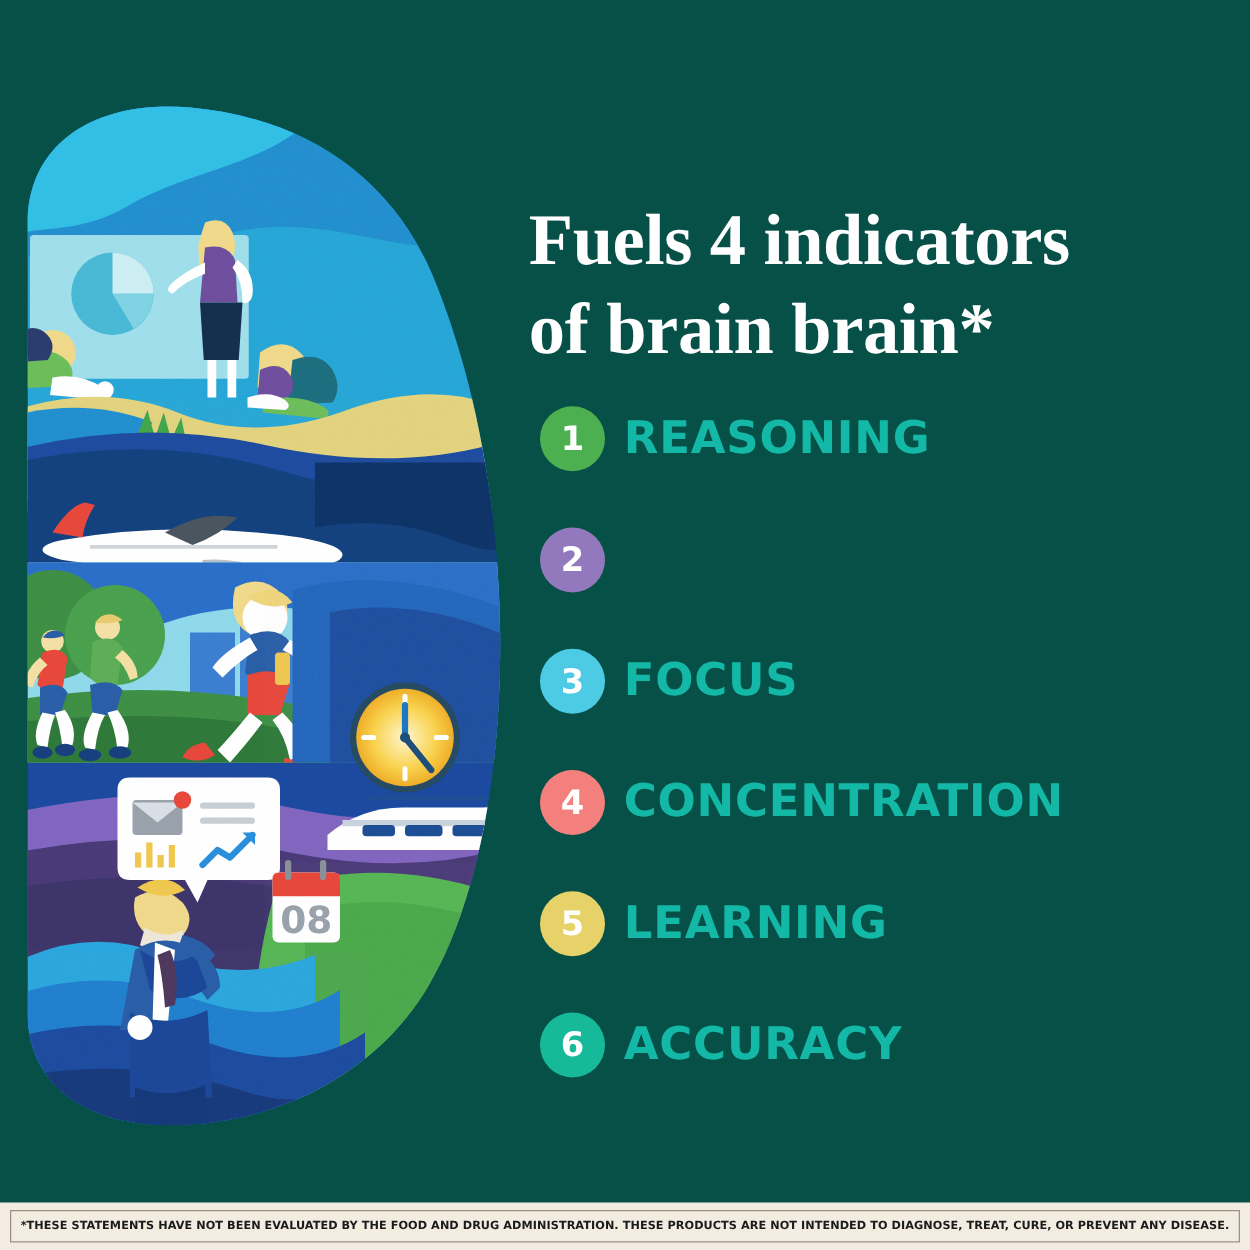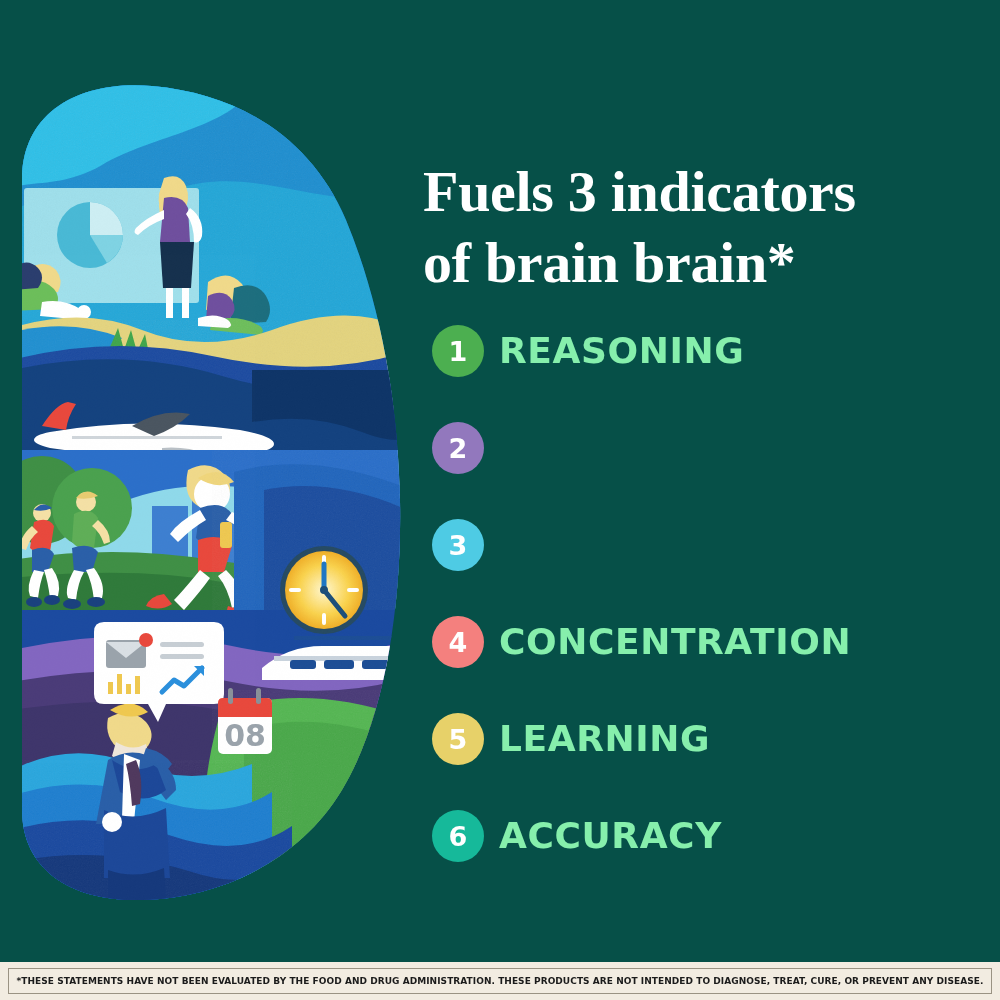--- a/index.html
+++ b/index.html
@@ -69,21 +69,21 @@
     justify-content: center;
     color: #ffffff;
     font-family: "DejaVu Sans", sans-serif;
     font-weight: 700;
     font-size: 27px;
     line-height: 1;
     box-sizing: border-box;
   }
   .indicator-label {
     margin-left: 15px;
-    color: #86efac;
+    color: #14b8a6;
     font-family: "DejaVu Sans", sans-serif;
     font-weight: 700;
     font-size: 36px;
     letter-spacing: 0.6px;
     line-height: 1;
     white-space: nowrap;
   }
 
   
   #footer-bar {
@@ -377,34 +377,35 @@
             <text x="233" y="676" text-anchor="middle" font-family="DejaVu Sans, sans-serif" font-size="30" font-weight="700" fill="#9aa3ab">08</text>
           </g>
         </g>
 
         <rect x="0" y="0" width="400" height="840" fill="#ffffff" opacity="0.05" filter="url(#grain)"></rect>
       </g>
     </svg>
   </div>
 
   <h1 id="headline">
-    <span class="hl-line">Fuels 3 indicators</span>
+    <span class="hl-line">Fuels 4 indicators</span>
     <span class="hl-line">of brain brain*</span>
   </h1>
 
   <ul id="indicator-list" style="list-style:none;margin:0;padding:0;">
       <li class="indicator-row">
         <span class="indicator-badge" style="background: rgb(76, 175, 80);">1</span>
         <span class="indicator-label">REASONING</span>
       </li>
       <li class="indicator-row">
         <span class="indicator-badge" style="background: rgb(146, 120, 189);">2</span>
       </li>
       <li class="indicator-row">
         <span class="indicator-badge" style="background: rgb(78, 203, 228);">3</span>
+        <span class="indicator-label">FOCUS</span>
       </li>
       <li class="indicator-row">
         <span class="indicator-badge" style="background: rgb(244, 128, 126);">4</span>
         <span class="indicator-label">CONCENTRATION</span>
       </li>
       <li class="indicator-row">
         <span class="indicator-badge" style="background: rgb(231, 209, 105);">5</span>
         <span class="indicator-label">LEARNING</span>
       </li>
       <li class="indicator-row">

